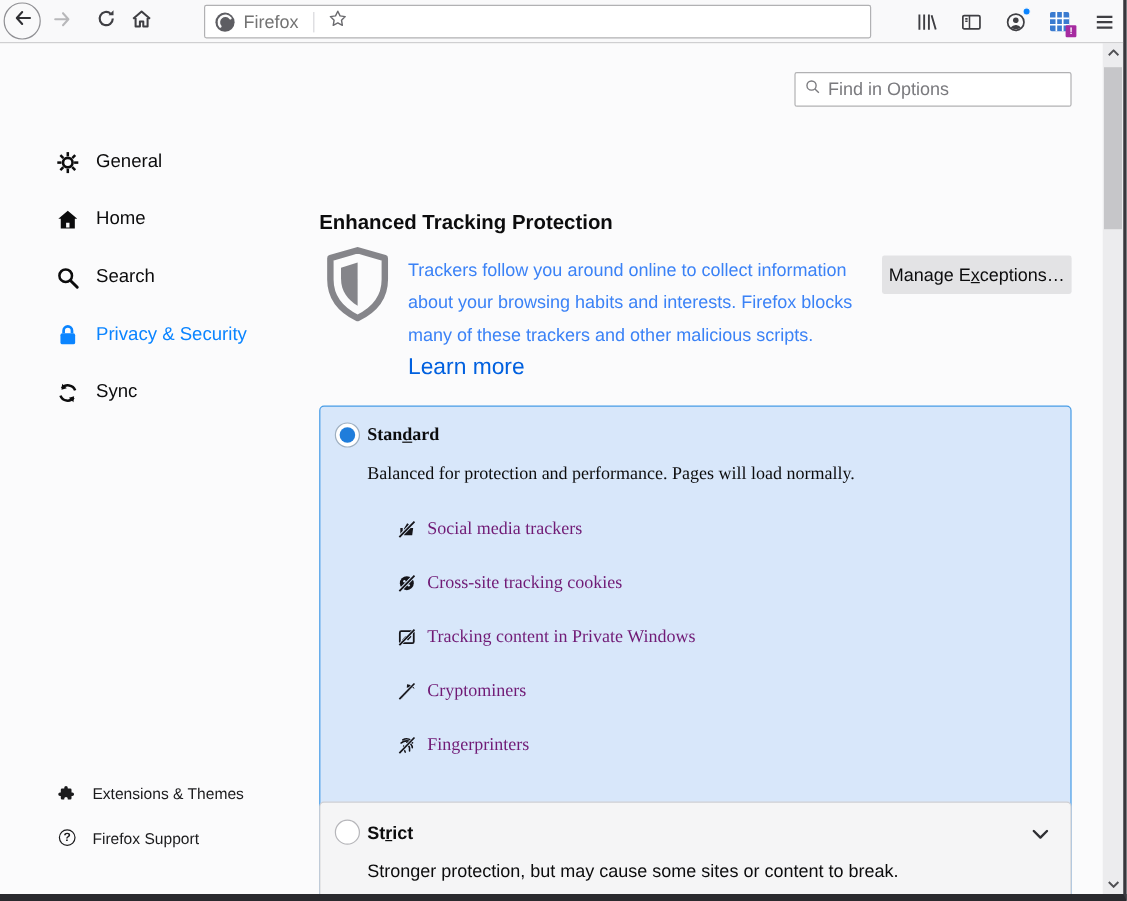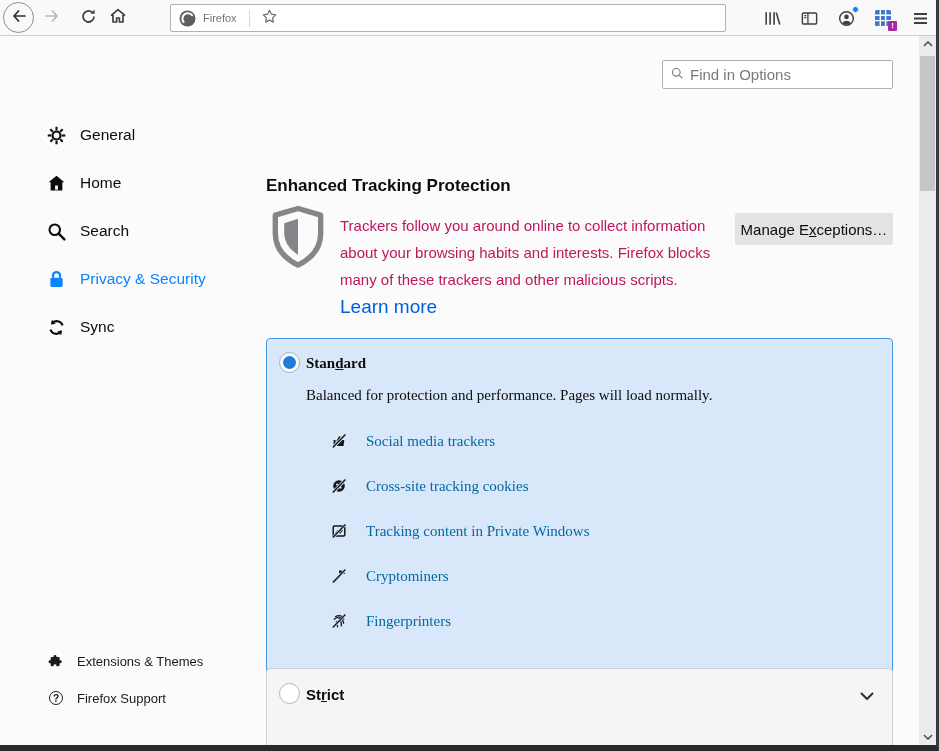--- a/index.html
+++ b/index.html
@@ -15,21 +15,21 @@
              color:#3f3f43; cursor:default; }
   .back-circle { position:absolute; left:3px; top:2px; width:31px; height:31px; border-radius:50%;
                  border:1px solid #8f8f93; background:#f9f9fa; display:flex; align-items:center;
                  justify-content:center; color:#2f2f33; z-index:6; }
   .fwd { left:41px; width:22px; color:#b8b8ba; }
   .reload { left:76px; width:24px; }
   .home-tb { left:106px; width:24px; }
 
   .urlbar { position:absolute; left:170px; top:4px; width:556px; height:28px; background:#fff;
             border:1px solid #b1b1b3; border-radius:2px; display:flex; align-items:center; z-index:6; }
-  .urlbar .brand { color:#737373; font-size:11px; margin-left:7px; }
+  .urlbar .brand { color:#737373; font-size:15px; margin-left:7px; }
   .urlbar .sep { width:1px; height:17px; background:#d7d7db; margin:0 10px 0 12px; }
   .urlbar .url { font-size:15px; color:#17171a; flex:1; }
   .urlbar .star { margin-right:7px; color:#6a6a6e; }
 
   .tb-right { position:absolute; right:6px; top:0; height:36px; display:flex; align-items:center; gap:17px; }
   .tb-right .btn { width:20px; height:20px; display:flex; align-items:center; justify-content:center;
                    color:#3f3f43; position:relative; }
   .acct-dot { position:absolute; top:-2px; right:-3px; width:7px; height:7px; border-radius:50%;
               background:#0a84ff; border:1px solid #f9f9fa; }
   .ext-badge { position:absolute; bottom:-3px; right:-4px; width:9px; height:10px; background:#a62ba0;
@@ -53,41 +53,41 @@
   .foot-item { position:absolute; left:48px; display:flex; align-items:center; gap:13px; height:18px;
                font-size:13px; color:#1b1b1d; }
   .foot-item .nicon { width:16px; height:16px; display:flex; align-items:center; justify-content:center; color:#1b1b1d; }
   .q-circle { width:14px; height:14px; border:1.3px solid #1b1b1d; border-radius:50%; font-size:10px;
               font-weight:bold; display:flex; align-items:center; justify-content:center; }
 
   
   .page-title { position:absolute; left:266px; top:88px; font-size:22px; font-weight:300; color:#1a1a1c; }
   .etp-heading { position:absolute; left:266px; top:140px; font-size:17px; font-weight:700; }
   .shield { position:absolute; left:269px; top:168px; color:#85858a; }
-  .etp-desc { position:absolute; left:340px; top:176px; width:400px; font-size:15px; line-height:27px; color:#be185d; }
+  .etp-desc { position:absolute; left:340px; top:176px; width:400px; font-size:15px; line-height:27px; color:#3b82f6; }
   .learn-more { position:absolute; left:340px; top:260px; font-size:19px; color:#0060df; text-decoration:none; }
   .manage-btn { position:absolute; left:735px; top:177px; width:158px; height:32px; background:#e3e3e5;
                 border:none; border-radius:2px; font-size:15px; font-family:"Liberation Sans",sans-serif;
                 color:#0c0c0d; cursor:default; }
 
   .panel { position:absolute; left:266px; width:627px; border-radius:4px; }
   .panel-standard { top:302px; height:417px; background:#d8e7fa; border:1.5px solid #459be6;font-family:Liberation Serif, serif; }
   .panel-strict   { top:632px; height:110px; background:#f5f5f6; border:1px solid #cfcfd3; }
 
   .radio { position:absolute; width:21px; height:21px; border-radius:50%; background:#fff;
            border:1px solid #9fb0c1; }
   .radio.sel::after { content:''; position:absolute; inset:3px; border-radius:50%; background:#1f7ddb; }
   .radio.unsel { border-color:#b6b6ba; }
 
   .opt-label { position:absolute; left:39px; font-size:15px; font-weight:700; }
   .akey { text-decoration:underline; }
   .opt-desc { position:absolute; left:39px; font-size:15px; color:#0c0c0d; }
 
-  .etp-row { position:absolute; left:64px; display:flex; align-items:center; gap:19px; height:18px;
-             font-size:15px; color:#0369a1; }
+  .etp-row { position:absolute; left:64px; display:flex; align-items:center; gap:9px; height:18px;
+             font-size:15px; color:#701a75; }
   .etp-row .bicon { width:16px; height:16px; color:#15151a; display:flex; align-items:center; }
 
   .chev { position:absolute; right:18px; top:18px; color:#2f2f33; }
 
   
   .scrollbar { position:absolute; top:36px; right:0; width:17px; bottom:0; background:#ececee; }
   .sb-arrow { position:absolute; left:0; width:17px; height:16px; display:flex; align-items:center;
               justify-content:center; color:#505054; }
   .sb-thumb { position:absolute; left:1px; width:15px; top:20px; height:135px; background:#c6c6c9; }
 </style>
@@ -348,20 +348,21 @@
     </div>
 
     <div class="panel panel-strict">
       <span class="radio unsel" style="left:12px; top:14px;"></span>
       <div class="opt-label" style="top:17px;"><span>St</span><span class="akey">r</span><span>ict</span></div>
       <span class="chev">
         <svg width="14" height="9" viewBox="0 0 14 9">
             <path d="M1.5 1.5 7 7l5.5-5.5" fill="none" stroke="currentColor" stroke-width="2" stroke-linecap="round" stroke-linejoin="round"></path>
           </svg>
       </span>
+      <div class="opt-desc" style="top:49px;">Stronger protection, but may cause some sites or content to break.</div>
     </div>
   </div>
 
   <div class="scrollbar">
     <span class="sb-arrow" style="top:0">
       <svg width="10" height="6" viewBox="0 0 10 6">
           <path d="M1 5 5 1l4 4" fill="none" stroke="currentColor" stroke-width="1.6"></path>
         </svg>
     </span>
     <div class="sb-thumb"></div>

